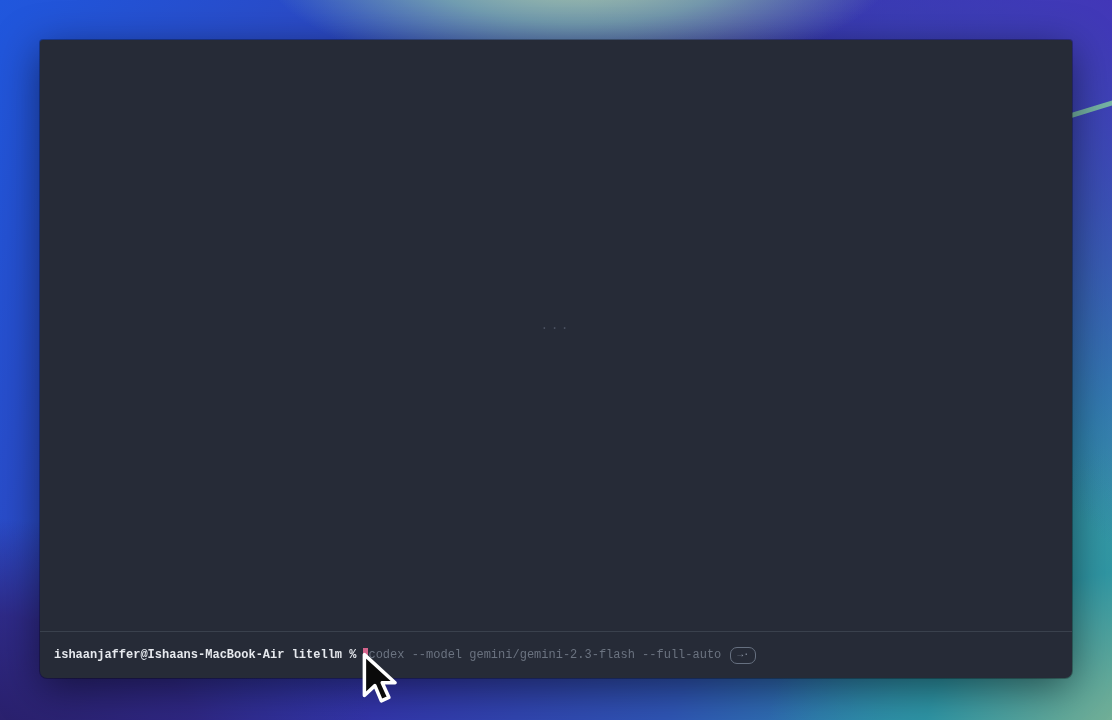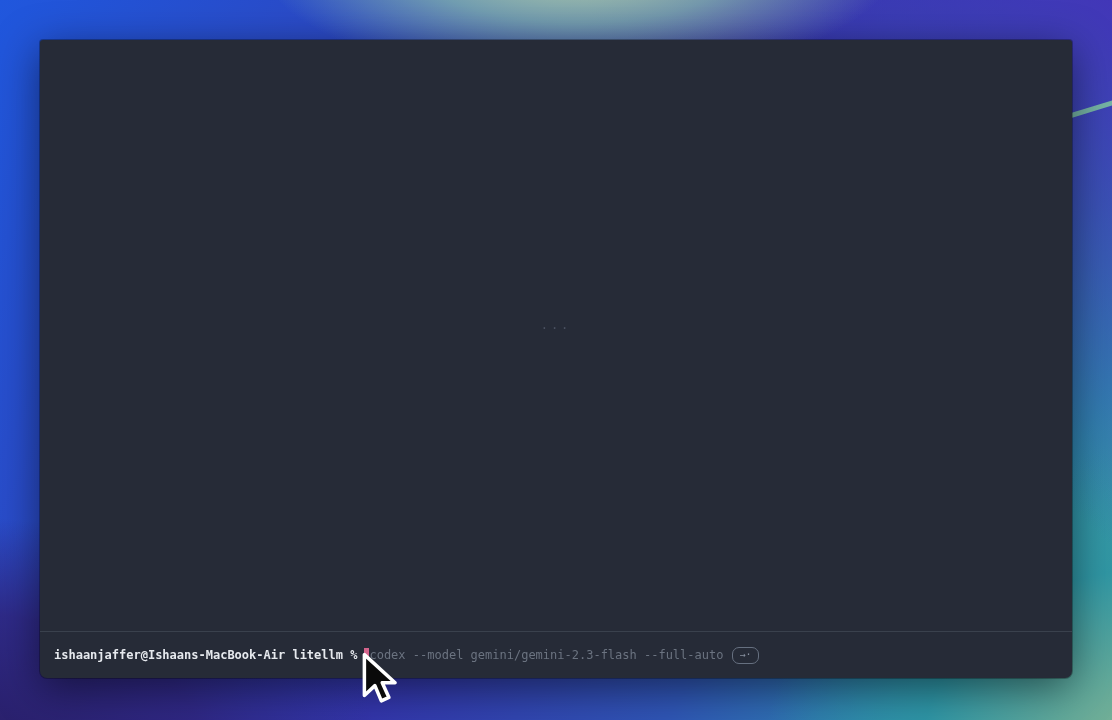--- a/index.html
+++ b/index.html
@@ -57,20 +57,21 @@
   .prompt-bar {
     position: absolute;
     left: 0; right: 0; bottom: 0;
     height: 47px;
     border-top: 1px solid #3a414d;
     display: flex;
     align-items: center;
     padding-left: 14px;
     white-space: pre;
     font-size: 12px;
+    font-family: Liberation Mono, monospace;
   }
   .prompt {
     color: #e6e9ee;
     font-weight: bold;
   }
   .cursor-block {
     display: inline-block;
     width: 5px; height: 15px;
     margin-left: 7px;
     background: #d4648c;

